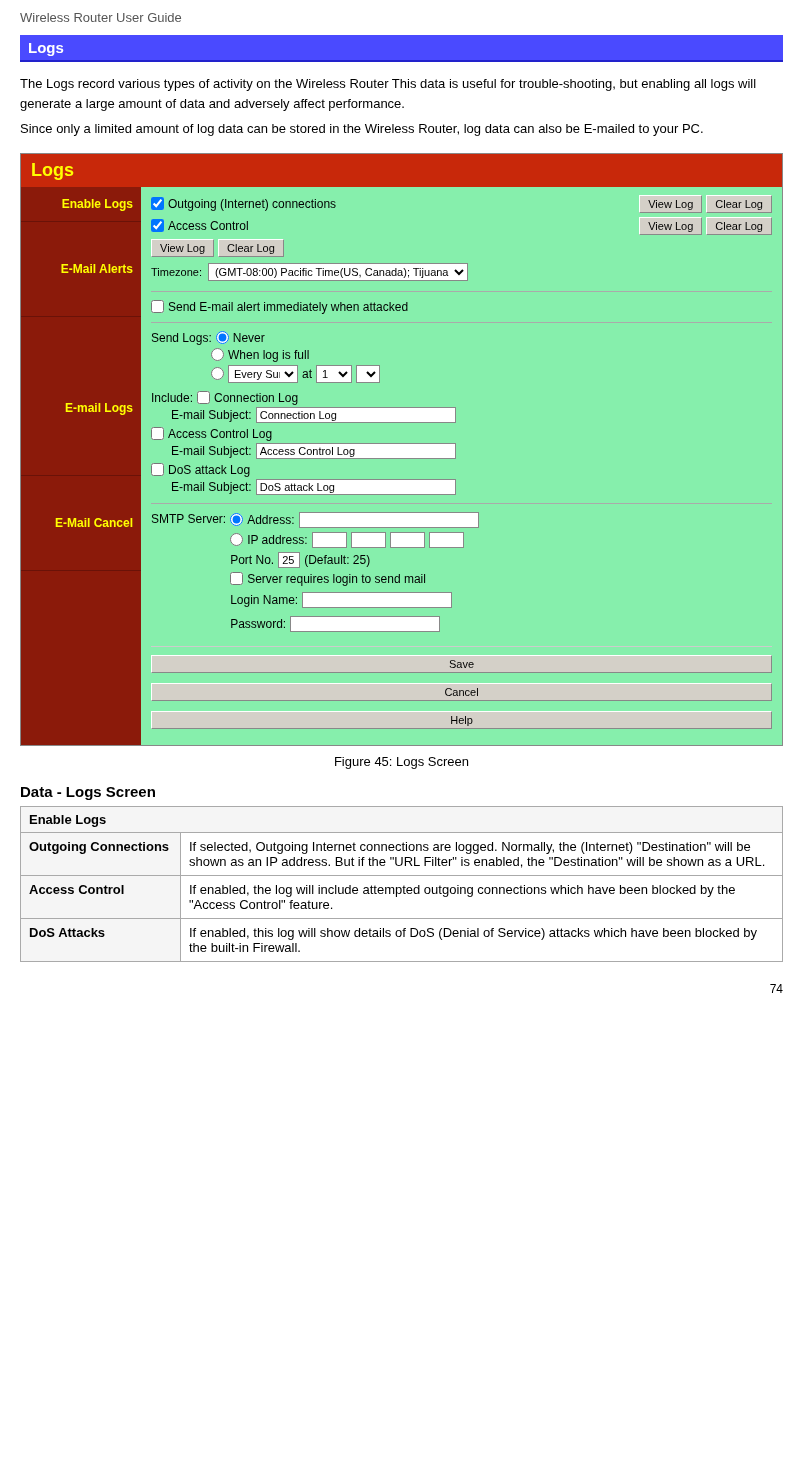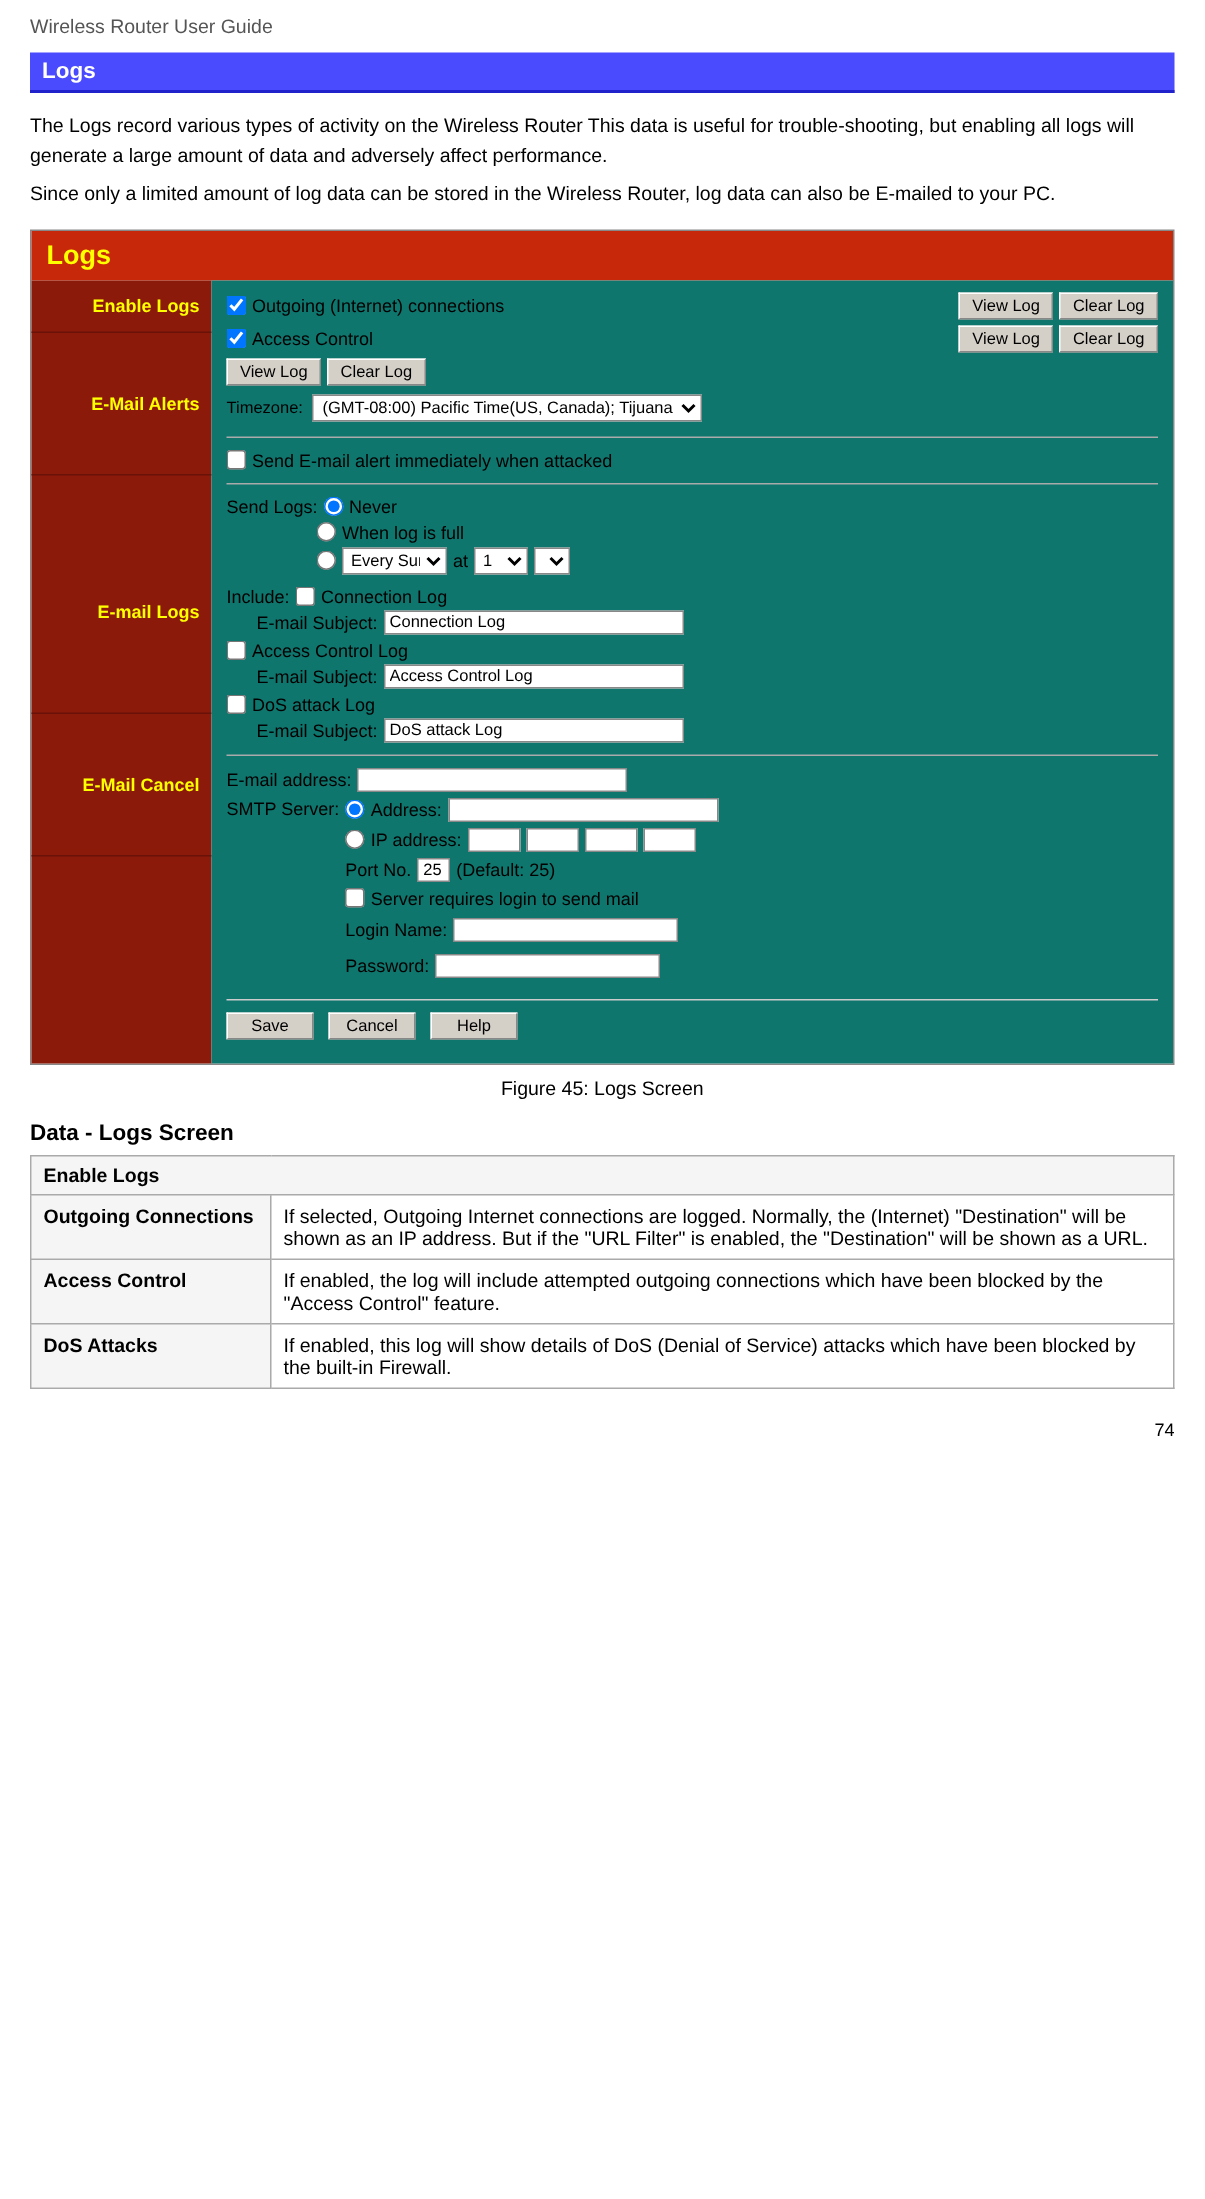--- a/index.html
+++ b/index.html
@@ -62,21 +62,21 @@
       font-weight: bold;
       padding: 10px 8px;
       text-align: right;
       border-bottom: 1px solid #6a1208;
     }
     .sidebar-section.taller { padding-top: 40px; padding-bottom: 40px; }
     .sidebar-section.tallest { padding-top: 84px; padding-bottom: 60px; }
     .content-area {
       flex: 1;
       padding: 8px 10px;
-      background: #0f766e;
+      background: #86efac;
     }
     .log-row {
       display: flex;
       align-items: center;
       margin-bottom: 4px;
       gap: 4px;
     }
     .log-row label {
       display: flex;
       align-items: center;
@@ -220,24 +220,26 @@
     }
     .login-input {
       border: 1px solid #888;
       background: #fff;
       padding: 1px 3px;
       font-size: 11px;
       width: 150px;
     }
     .bottom-buttons {
       display: flex;
+      justify-content: center;
       gap: 10px;
       margin-top: 10px;
       padding: 8px 0;
       border-top: 1px solid #ccc;
+      flex-direction: column;
     }
     .figure-caption {
       text-align: center;
       font-size: 13px;
       margin: 8px 0 14px 0;
     }
     .data-table-heading {
       font-size: 15px;
       font-weight: bold;
       margin: 10px 0 6px 0;
@@ -389,24 +391,20 @@
           <div class="subject-row">
             <span>E-mail Subject:</span>
             <input type="text" class="subject-input" value="DoS attack Log" style="">
           </div>
         </div>
       </div>
 
       <div class="section-divider"></div>
 
       <div class="email-section">
-        <div class="email-row">
-          <span>E-mail address:</span>
-          <input type="text" class="email-input" style="">
-        </div>
         <div class="smtp-row">
           <span>SMTP Server:</span>
           <div class="smtp-options">
             <div class="radio-inline">
               <input type="radio" name="smtp_type" checked="" style="">
               <span>Address:</span>
               <input type="text" class="email-input" style="">
             </div>
             <div class="radio-inline">
               <input type="radio" name="smtp_type" style="">

